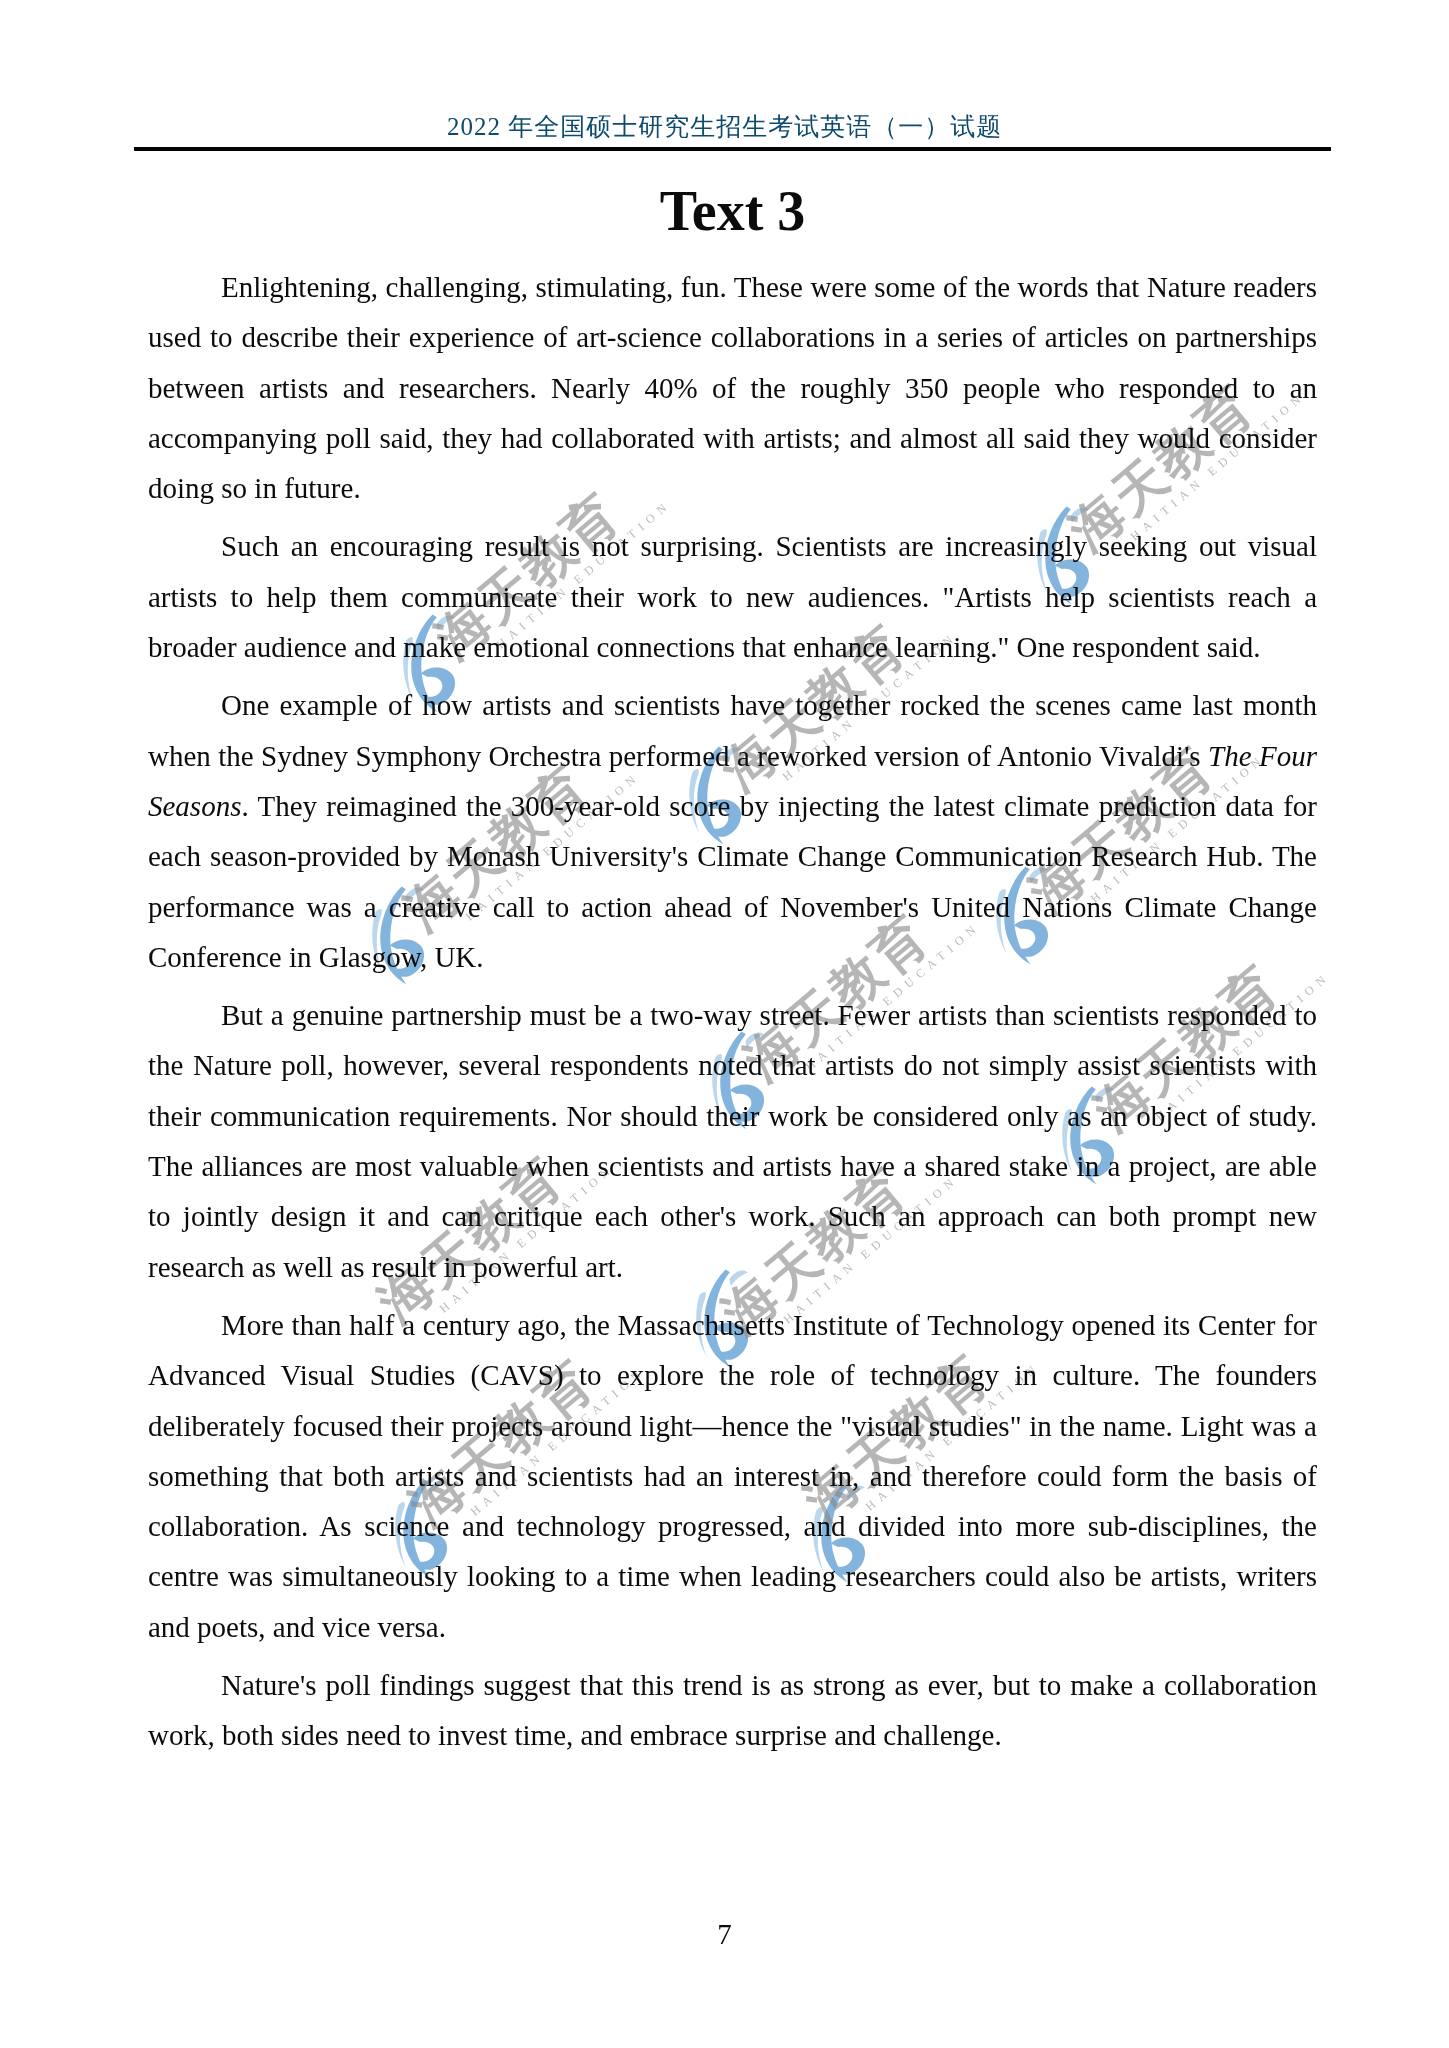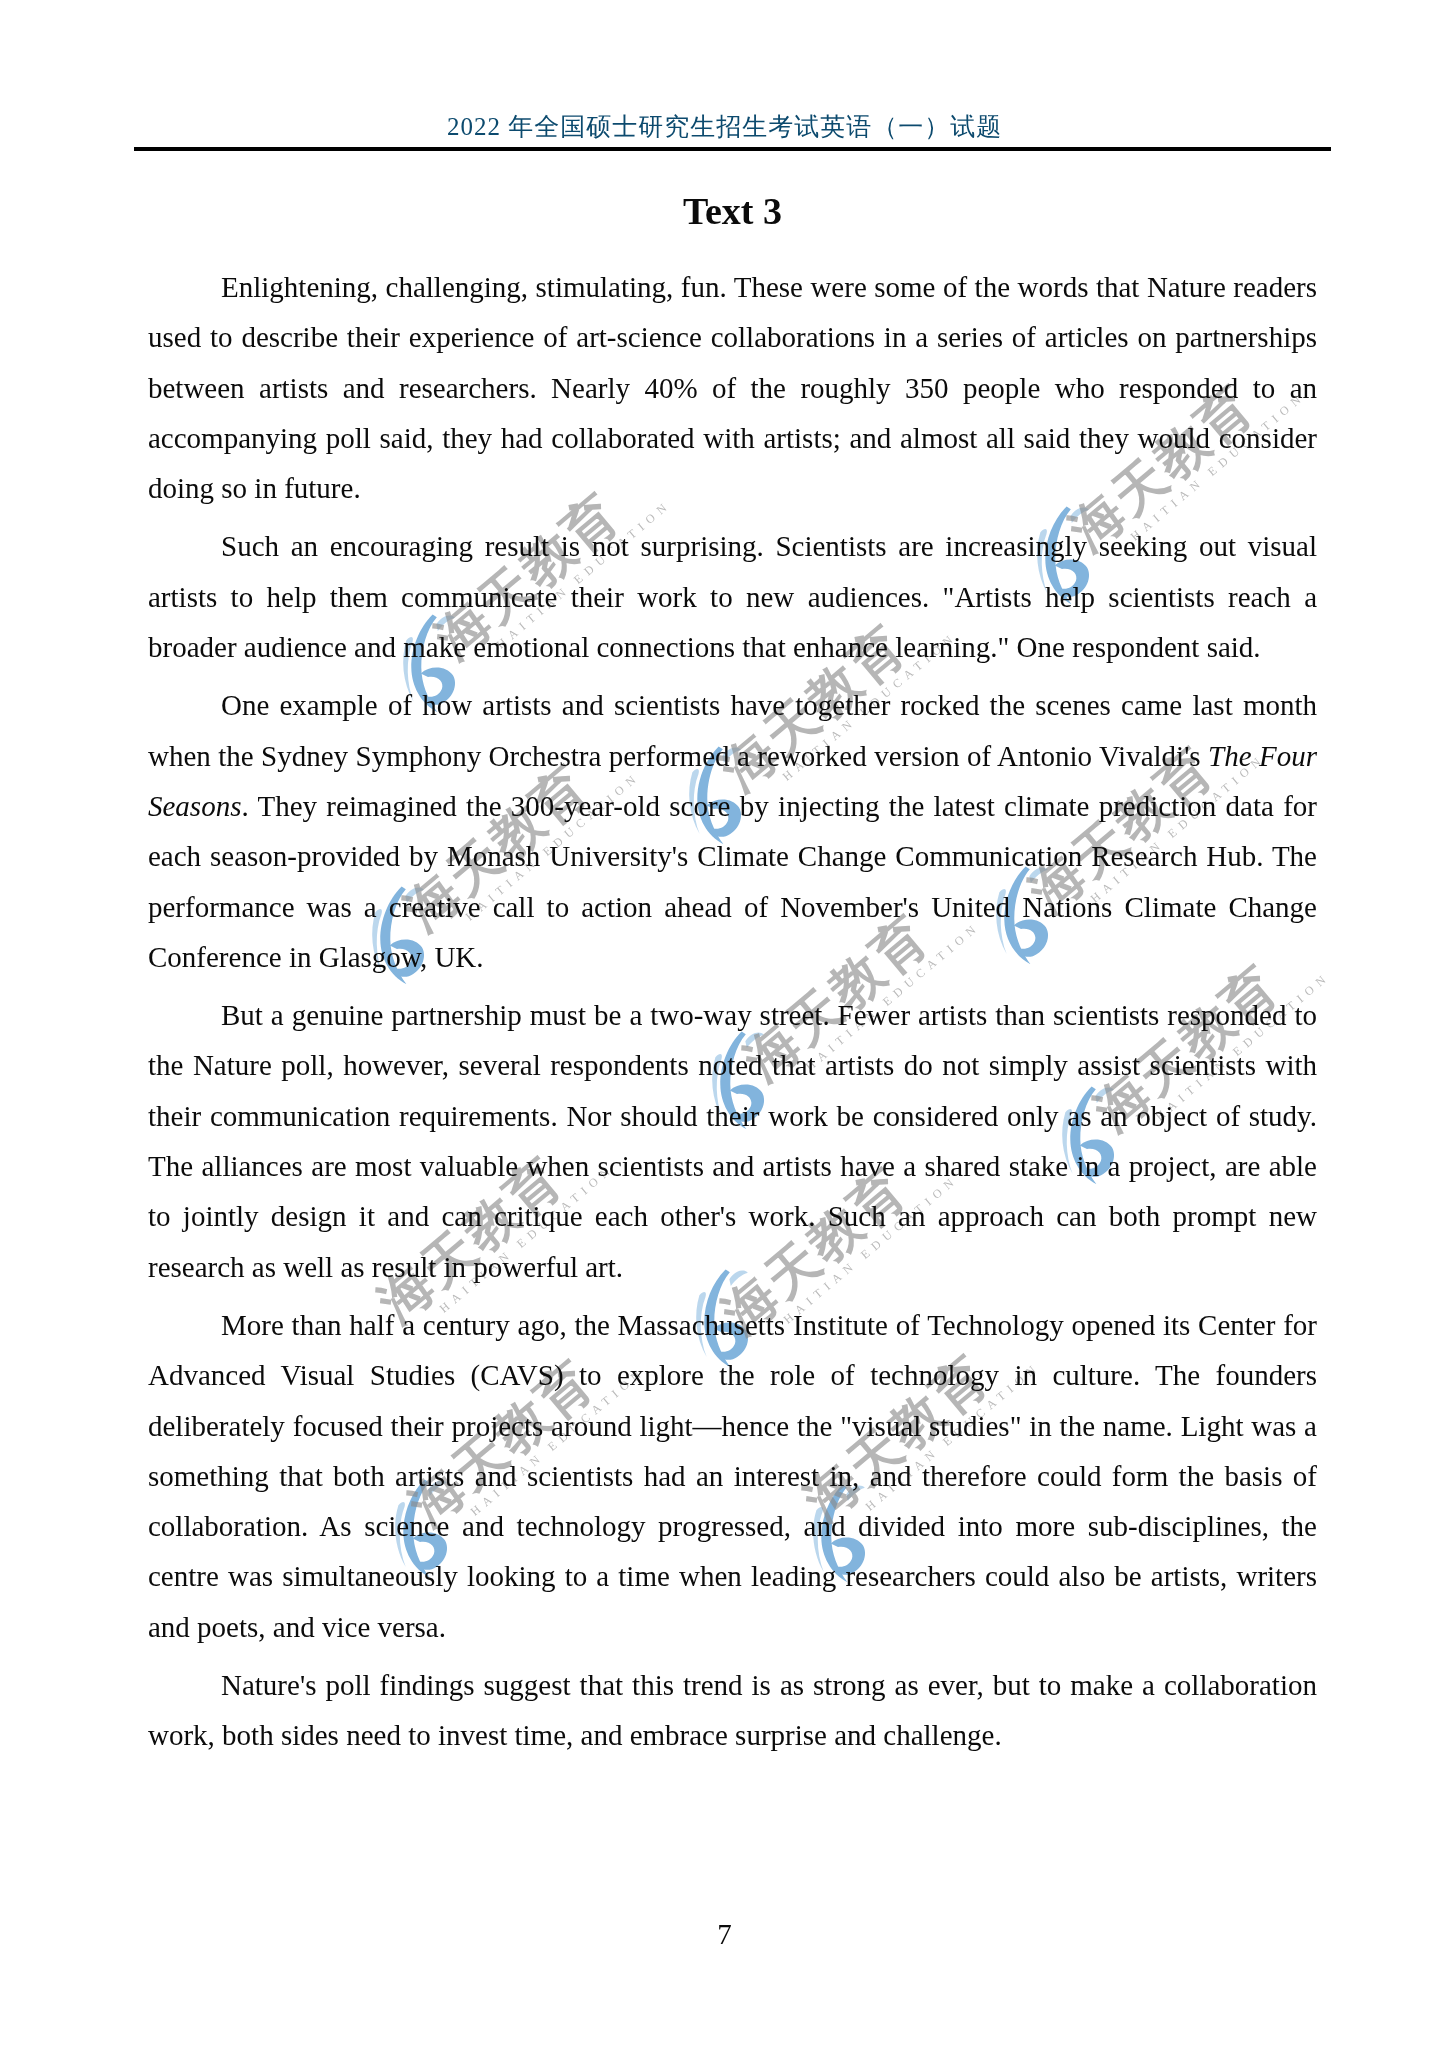--- a/index.html
+++ b/index.html
@@ -40,21 +40,21 @@
   
   .content {
     position: absolute;
     left: 140px;
     top: 186px;
     width: 1185px;
     z-index: 2;
   }
   .doc-title {
     margin: 0;
-    font-size: 38px;
+    font-size: 56px;
     font-weight: 700;
     line-height: 50px;
     text-align: center;
   }
   .passage { margin-top: 26px; }
   .passage p {
     margin: 8px;
     font-size: 29px;
     line-height: 50.3px;
     text-align: justify;

